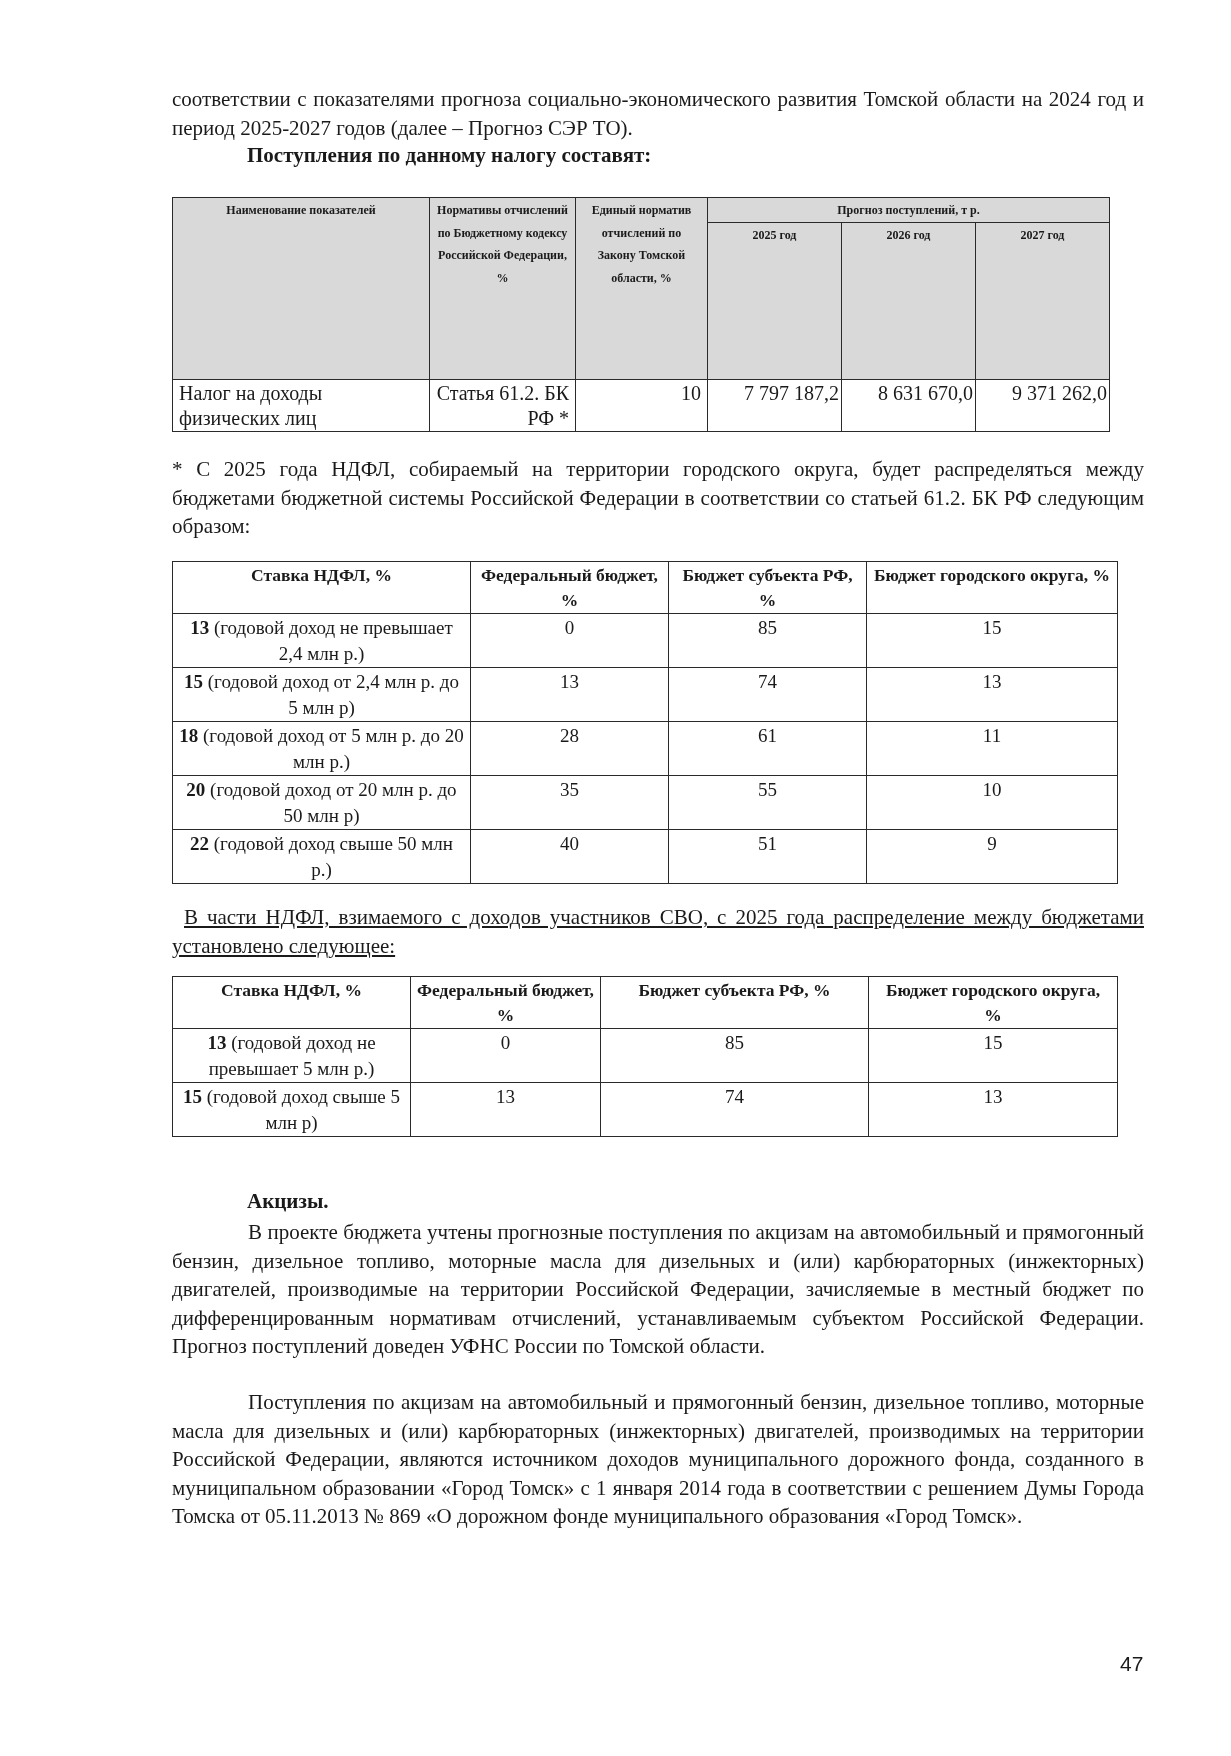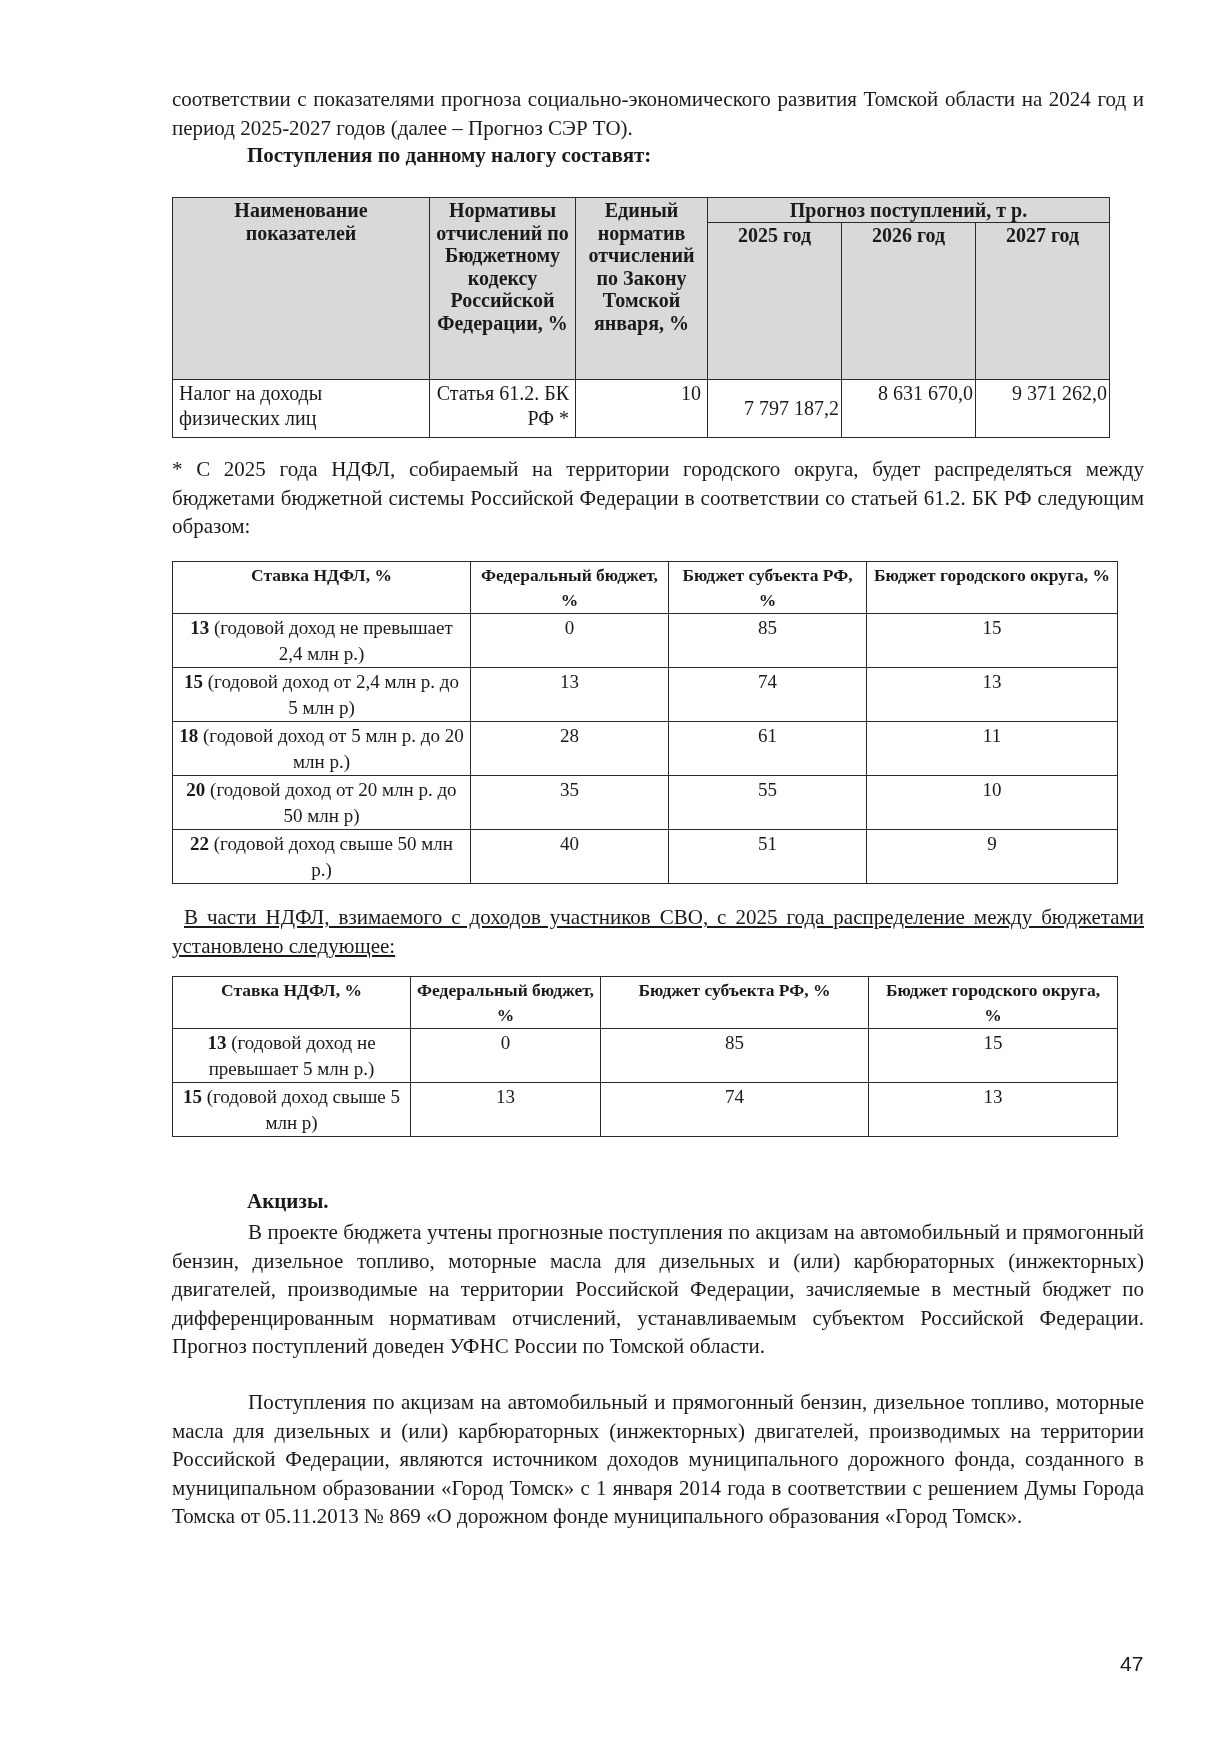--- a/index.html
+++ b/index.html
@@ -20,21 +20,21 @@
   }
   table {
     position: absolute; border-collapse: collapse; table-layout: fixed;
     font-size: 18px;
   }
   td, th {
     border: 1.5px solid #2a2a2a; padding: 1px 6px 0 6px; vertical-align: top;
     line-height: 22.5px;
   }
   th { font-weight: bold; text-align: center; font-size: 16.5px; }
-  .t1 th { background: #d9d9d9; font-size: 20px; line-height: 22.5px; }
+  .t1 th { background: #d9d9d9; font-size: 12px; line-height: 22.5px; }
   .t1 td { font-size: 20px; line-height: 25px; }
   .t2 th, .t3 th { line-height: 25px; font-size: 17.5px; }
   .t2 td, .t3 td { font-size: 19px; line-height: 26px; text-align: center; }
   .num { text-align: right; margin-top: 25px; }
   .left { text-align: left; }
   .pagenum {
     position: absolute; left: 1120px; top: 1652px; font-size: 21px;
     font-family: "Liberation Sans", sans-serif;
   }
 </style>
@@ -53,35 +53,35 @@
         <col style="width:146px">
         <col style="width:132px">
       <col style="width:134px">
         <col style="width:134px">
         <col style="width:134px">
     </colgroup>
     <thead>
       <tr>
         <th rowspan="2">Наименование показателей</th>
         <th rowspan="2">Нормативы отчислений по Бюджетному кодексу Российской Федерации, %</th>
-        <th rowspan="2">Единый норматив отчислений по Закону Томской января, %</th>
+        <th rowspan="2">Единый норматив отчислений по Закону Томской области, %</th>
         <th colspan="3" style="height:20px;">Прогноз поступлений, т р.</th>
       </tr>
       <tr>
         <th style="height:155px;">2025 год</th>
         <th>2026 год</th>
         <th>2027 год</th>
       </tr>
     </thead>
     <tbody>
       <tr>
         <td class="left">Налог на доходы физических лиц</td>
         <td class="num">Статья 61.2. БК РФ *</td>
         <td class="num">10</td>
-        <td class="num" style="white-space:nowrap;padding:16px 2px;">7 797 187,2</td>
+        <td class="num" style="white-space:nowrap;padding:1px 2px;">7 797 187,2</td>
         <td class="num" style="white-space:nowrap;padding:1px 2px;">8 631 670,0</td>
         <td class="num" style="white-space:nowrap;padding:1px 2px;">9 371 262,0</td>
       </tr>
     </tbody>
   </table>
 
   <p class="para" style="top:455px;">* С 2025 года НДФЛ, собираемый на территории городского округа, будет распределяться между бюджетами бюджетной системы Российской Федерации в соответствии со статьей 61.2. БК РФ следующим образом:</p>
 
   <table class="t2" style="left:172px; top:561px; width:945px;">
     <colgroup>

